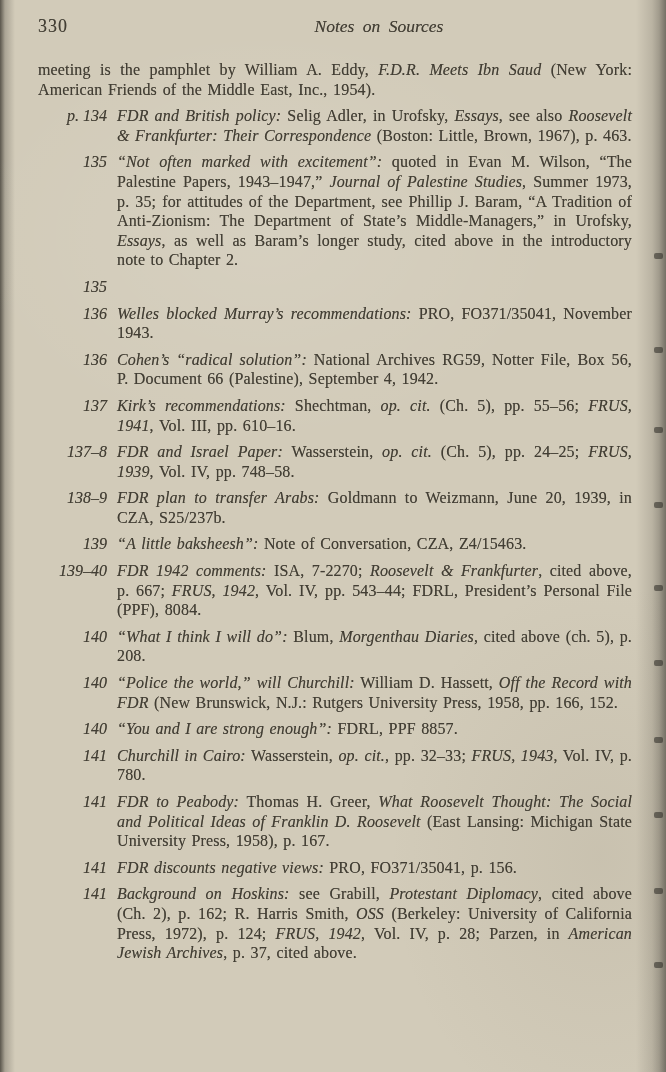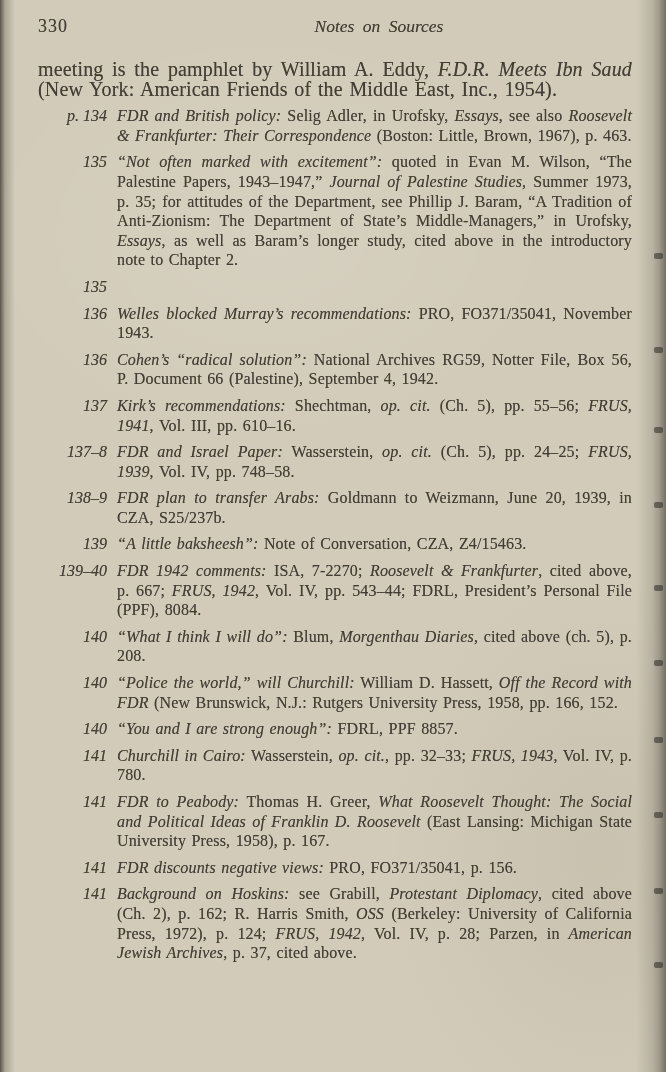--- a/index.html
+++ b/index.html
@@ -46,21 +46,21 @@
     transform: translateX(-50%);
     top: 0;
     font-style: italic;
     font-size: 17.5px;
     word-spacing: 4px;
     white-space: nowrap;
     margin-left: 44px;
   }
   .intro {
     margin: 18px 0 0 0;
-    font-size: 20px;
+    font-size: 16px;
     line-height: 19.6px;
     text-align: justify;
     letter-spacing: 0.15px;
     word-spacing: 1.5px;
   }
   .entries {
     margin-top: 4px;
   }
   .entry {
     display: flex;

